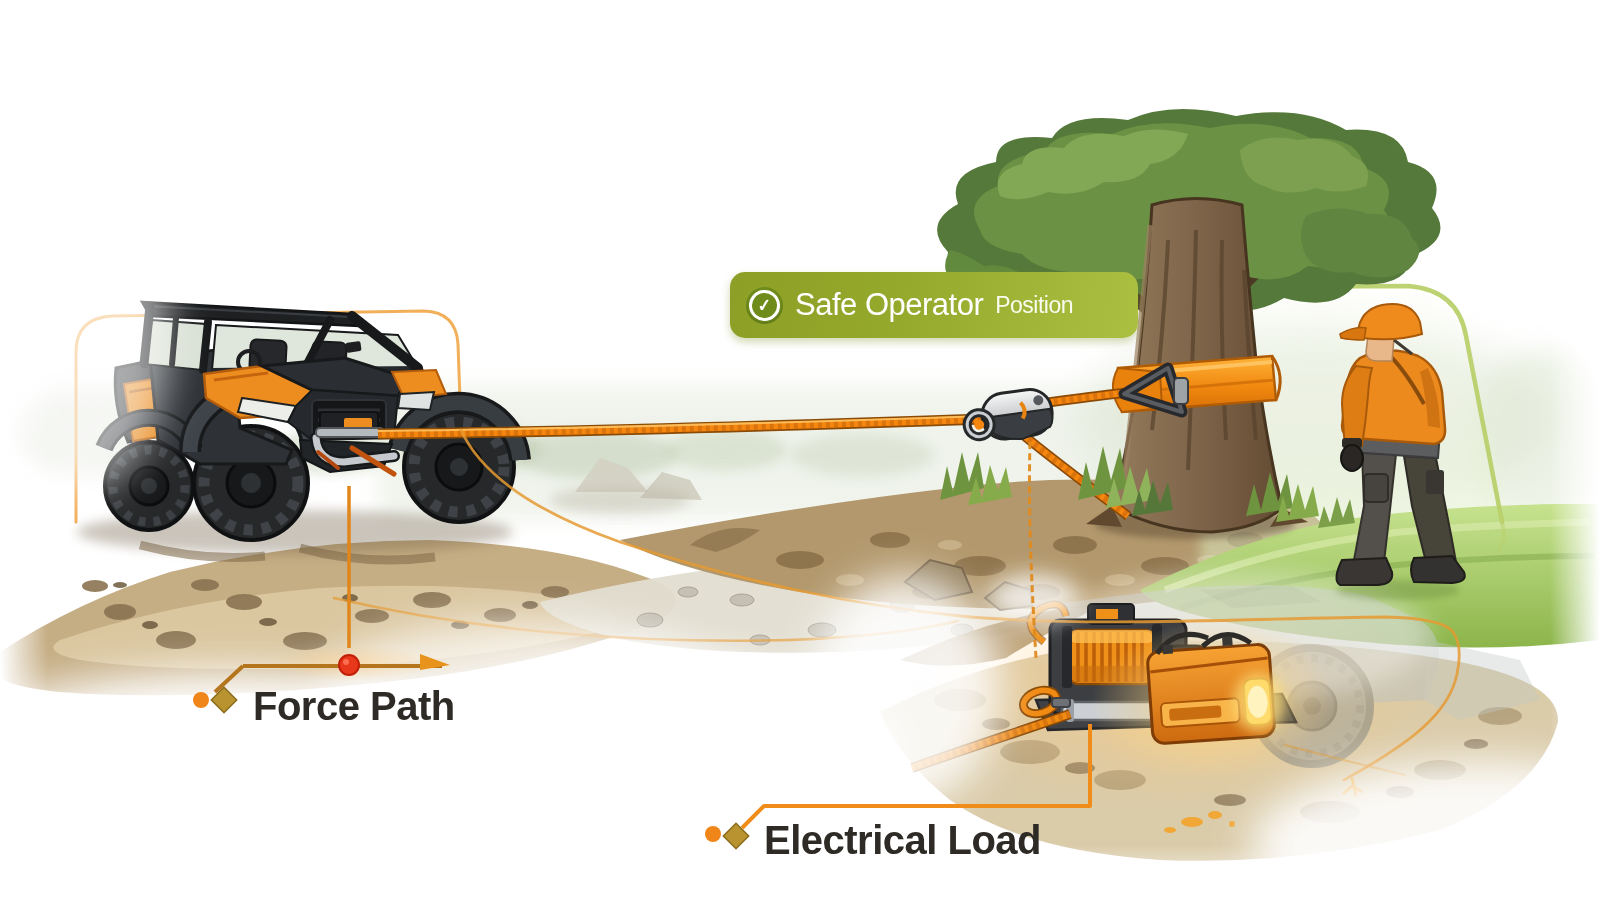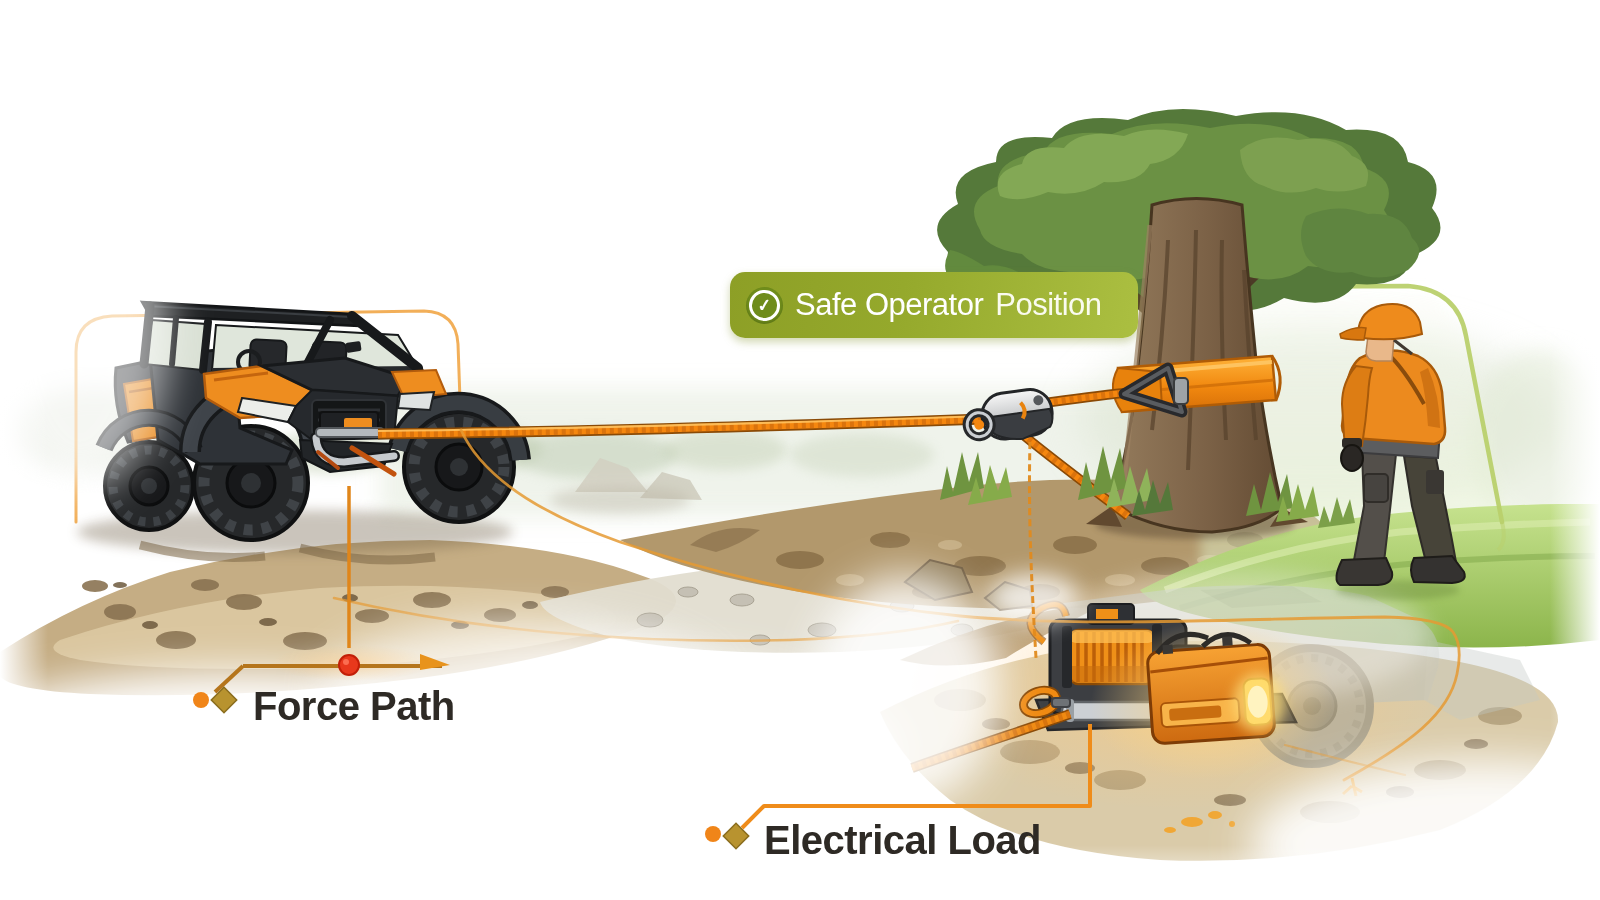--- a/index.html
+++ b/index.html
@@ -16,21 +16,21 @@
     width:37px;height:37px;border-radius:50%;background:#6f8c1b;
     display:flex;align-items:center;justify-content:center;flex:0 0 auto;
     box-shadow:inset 0 -2px 3px rgba(0,0,0,.15);
   }
   .banner .check-ring{
     width:25px;height:25px;border:3px solid #ffffff;border-radius:50%;
     display:flex;align-items:center;justify-content:center;
     color:#ffffff;font-size:17px;font-weight:bold;transform:rotate(-6deg);
   }
   .banner .t-bold{color:#ffffff;font-size:31px;font-weight:normal;letter-spacing:-.5px;white-space:nowrap;}
-  .banner .t-light{color:#fdfef5;font-size:31px;font-weight:400;letter-spacing:-.5px;white-space:nowrap;opacity:.97;}
+  .banner .t-light{color:#fdfef5;font-size:23px;font-weight:400;letter-spacing:-.5px;white-space:nowrap;opacity:.97;}
   .callout-label{
     position:absolute;color:#2e2a25;font-weight:bold;font-size:40px;letter-spacing:-.5px;white-space:nowrap;
   }
   #force-label{left:253px;top:684px;}
   #elec-label{left:764px;top:818px;}
 </style>
 </head>
 <body>
 
 <div id="stage">

